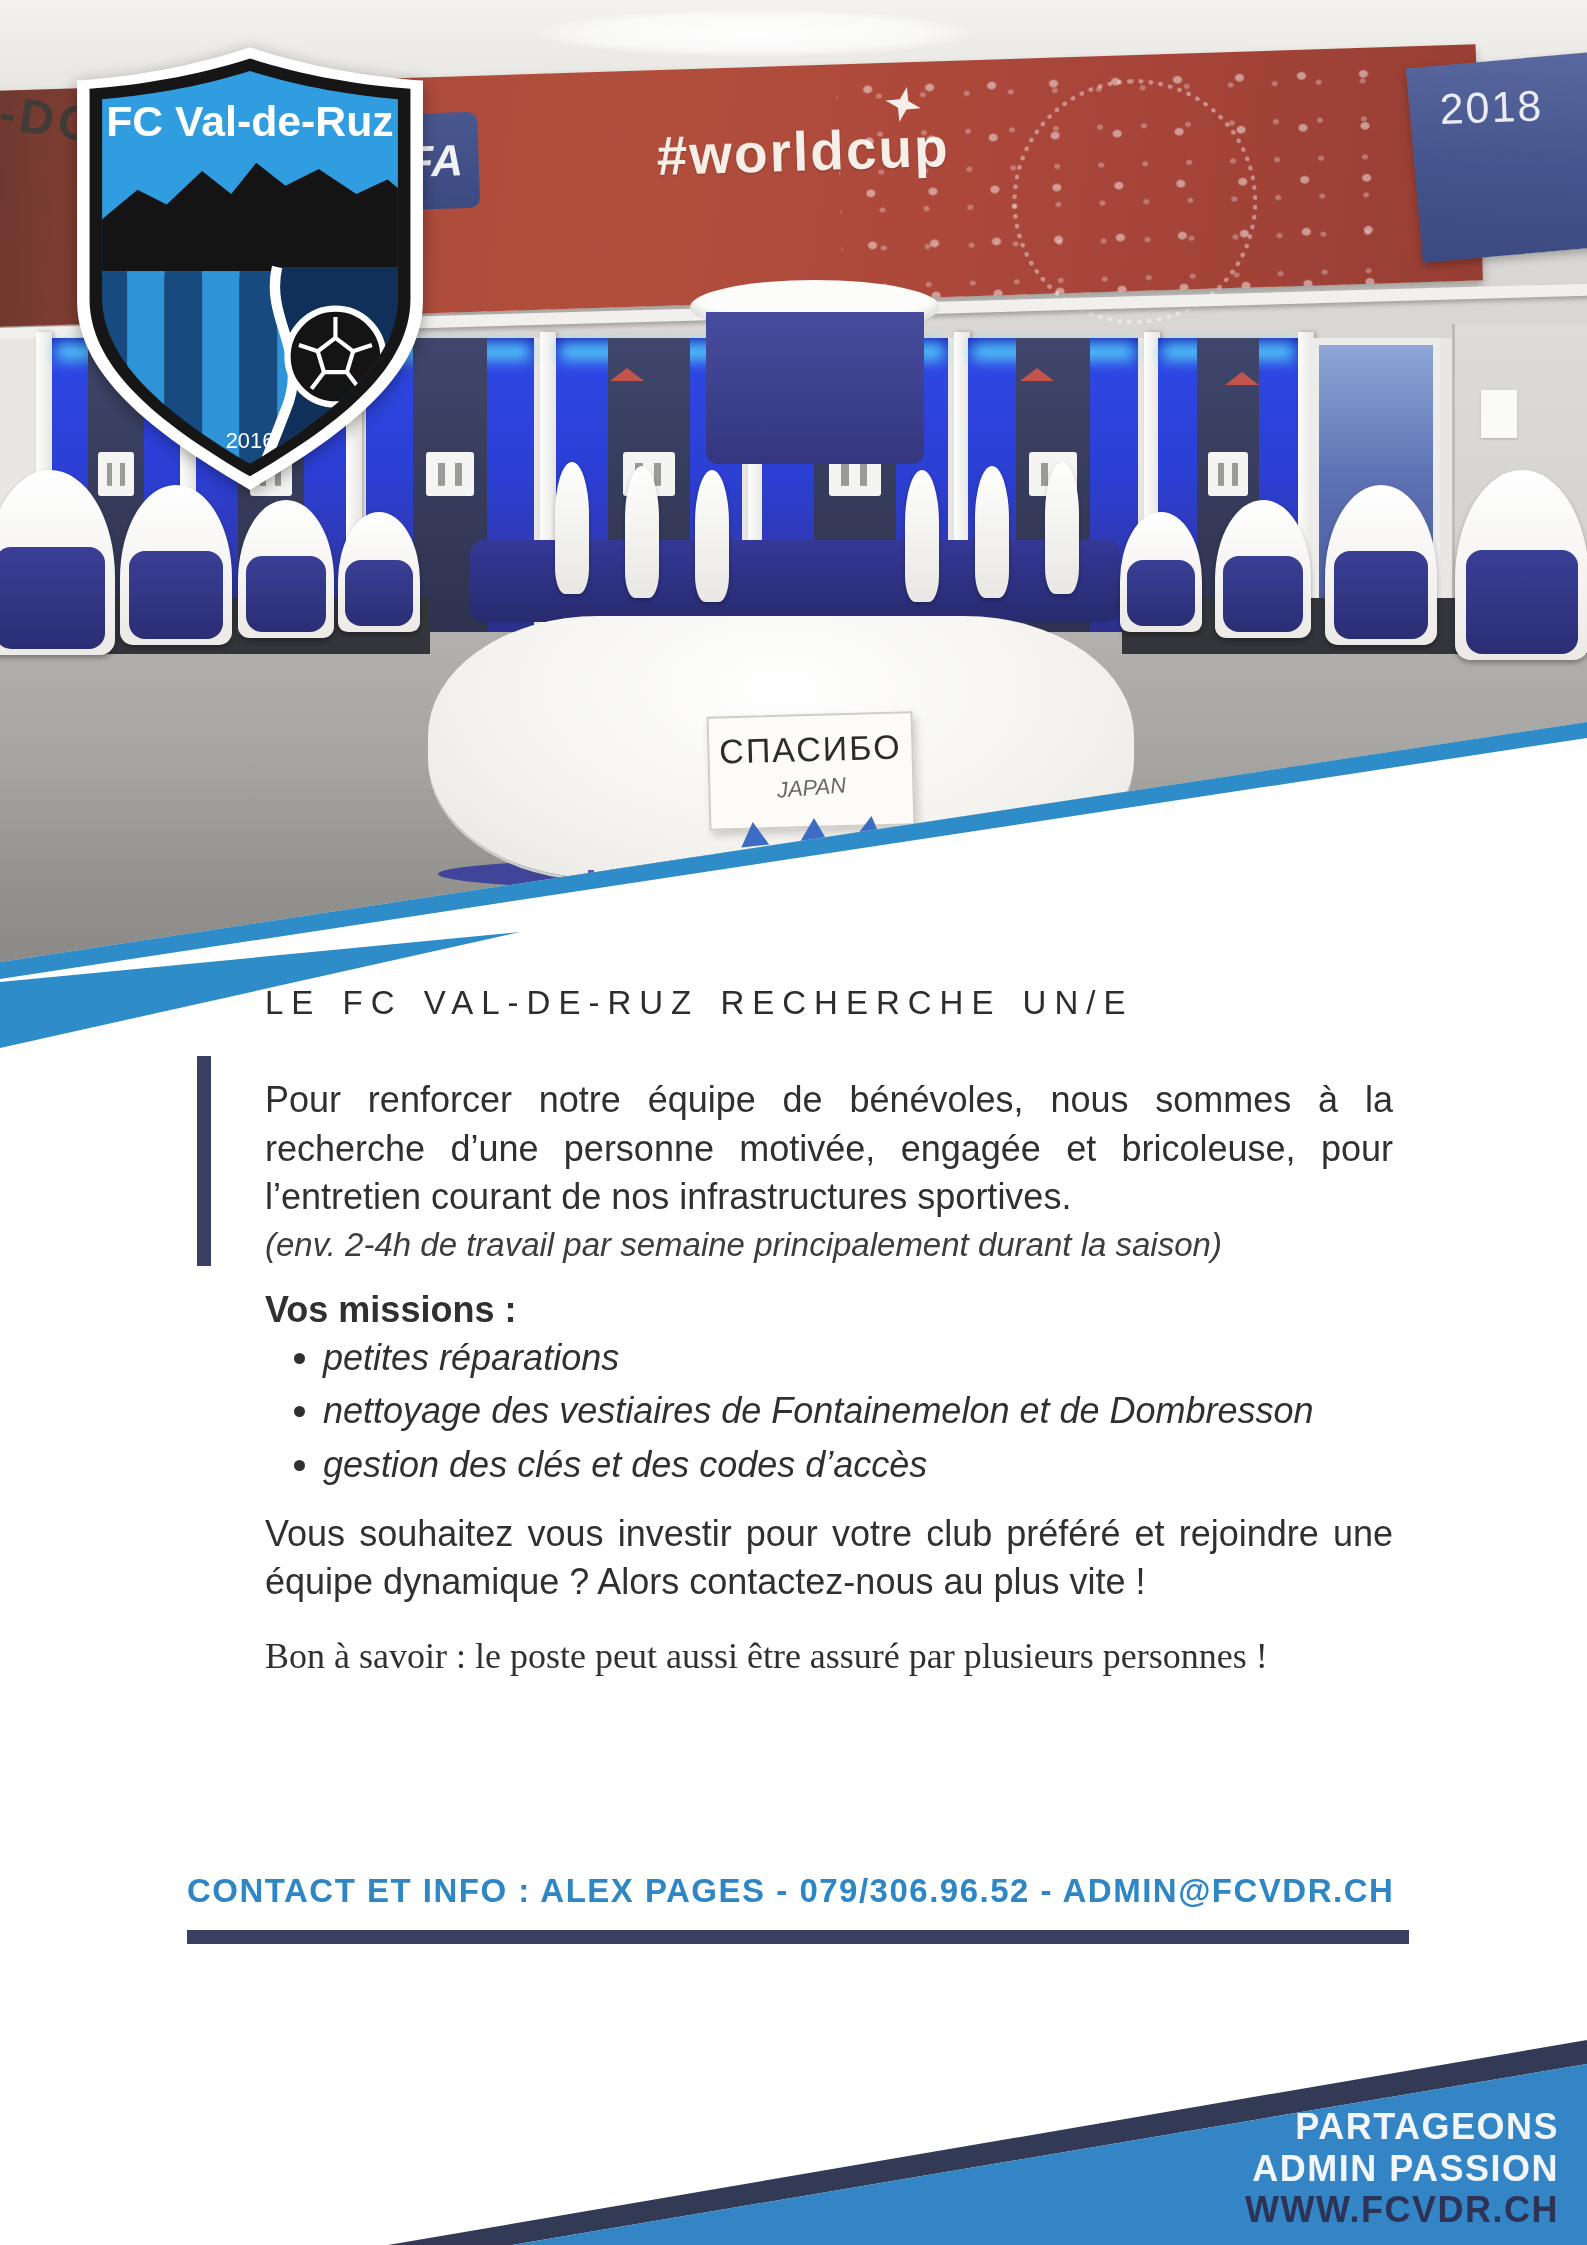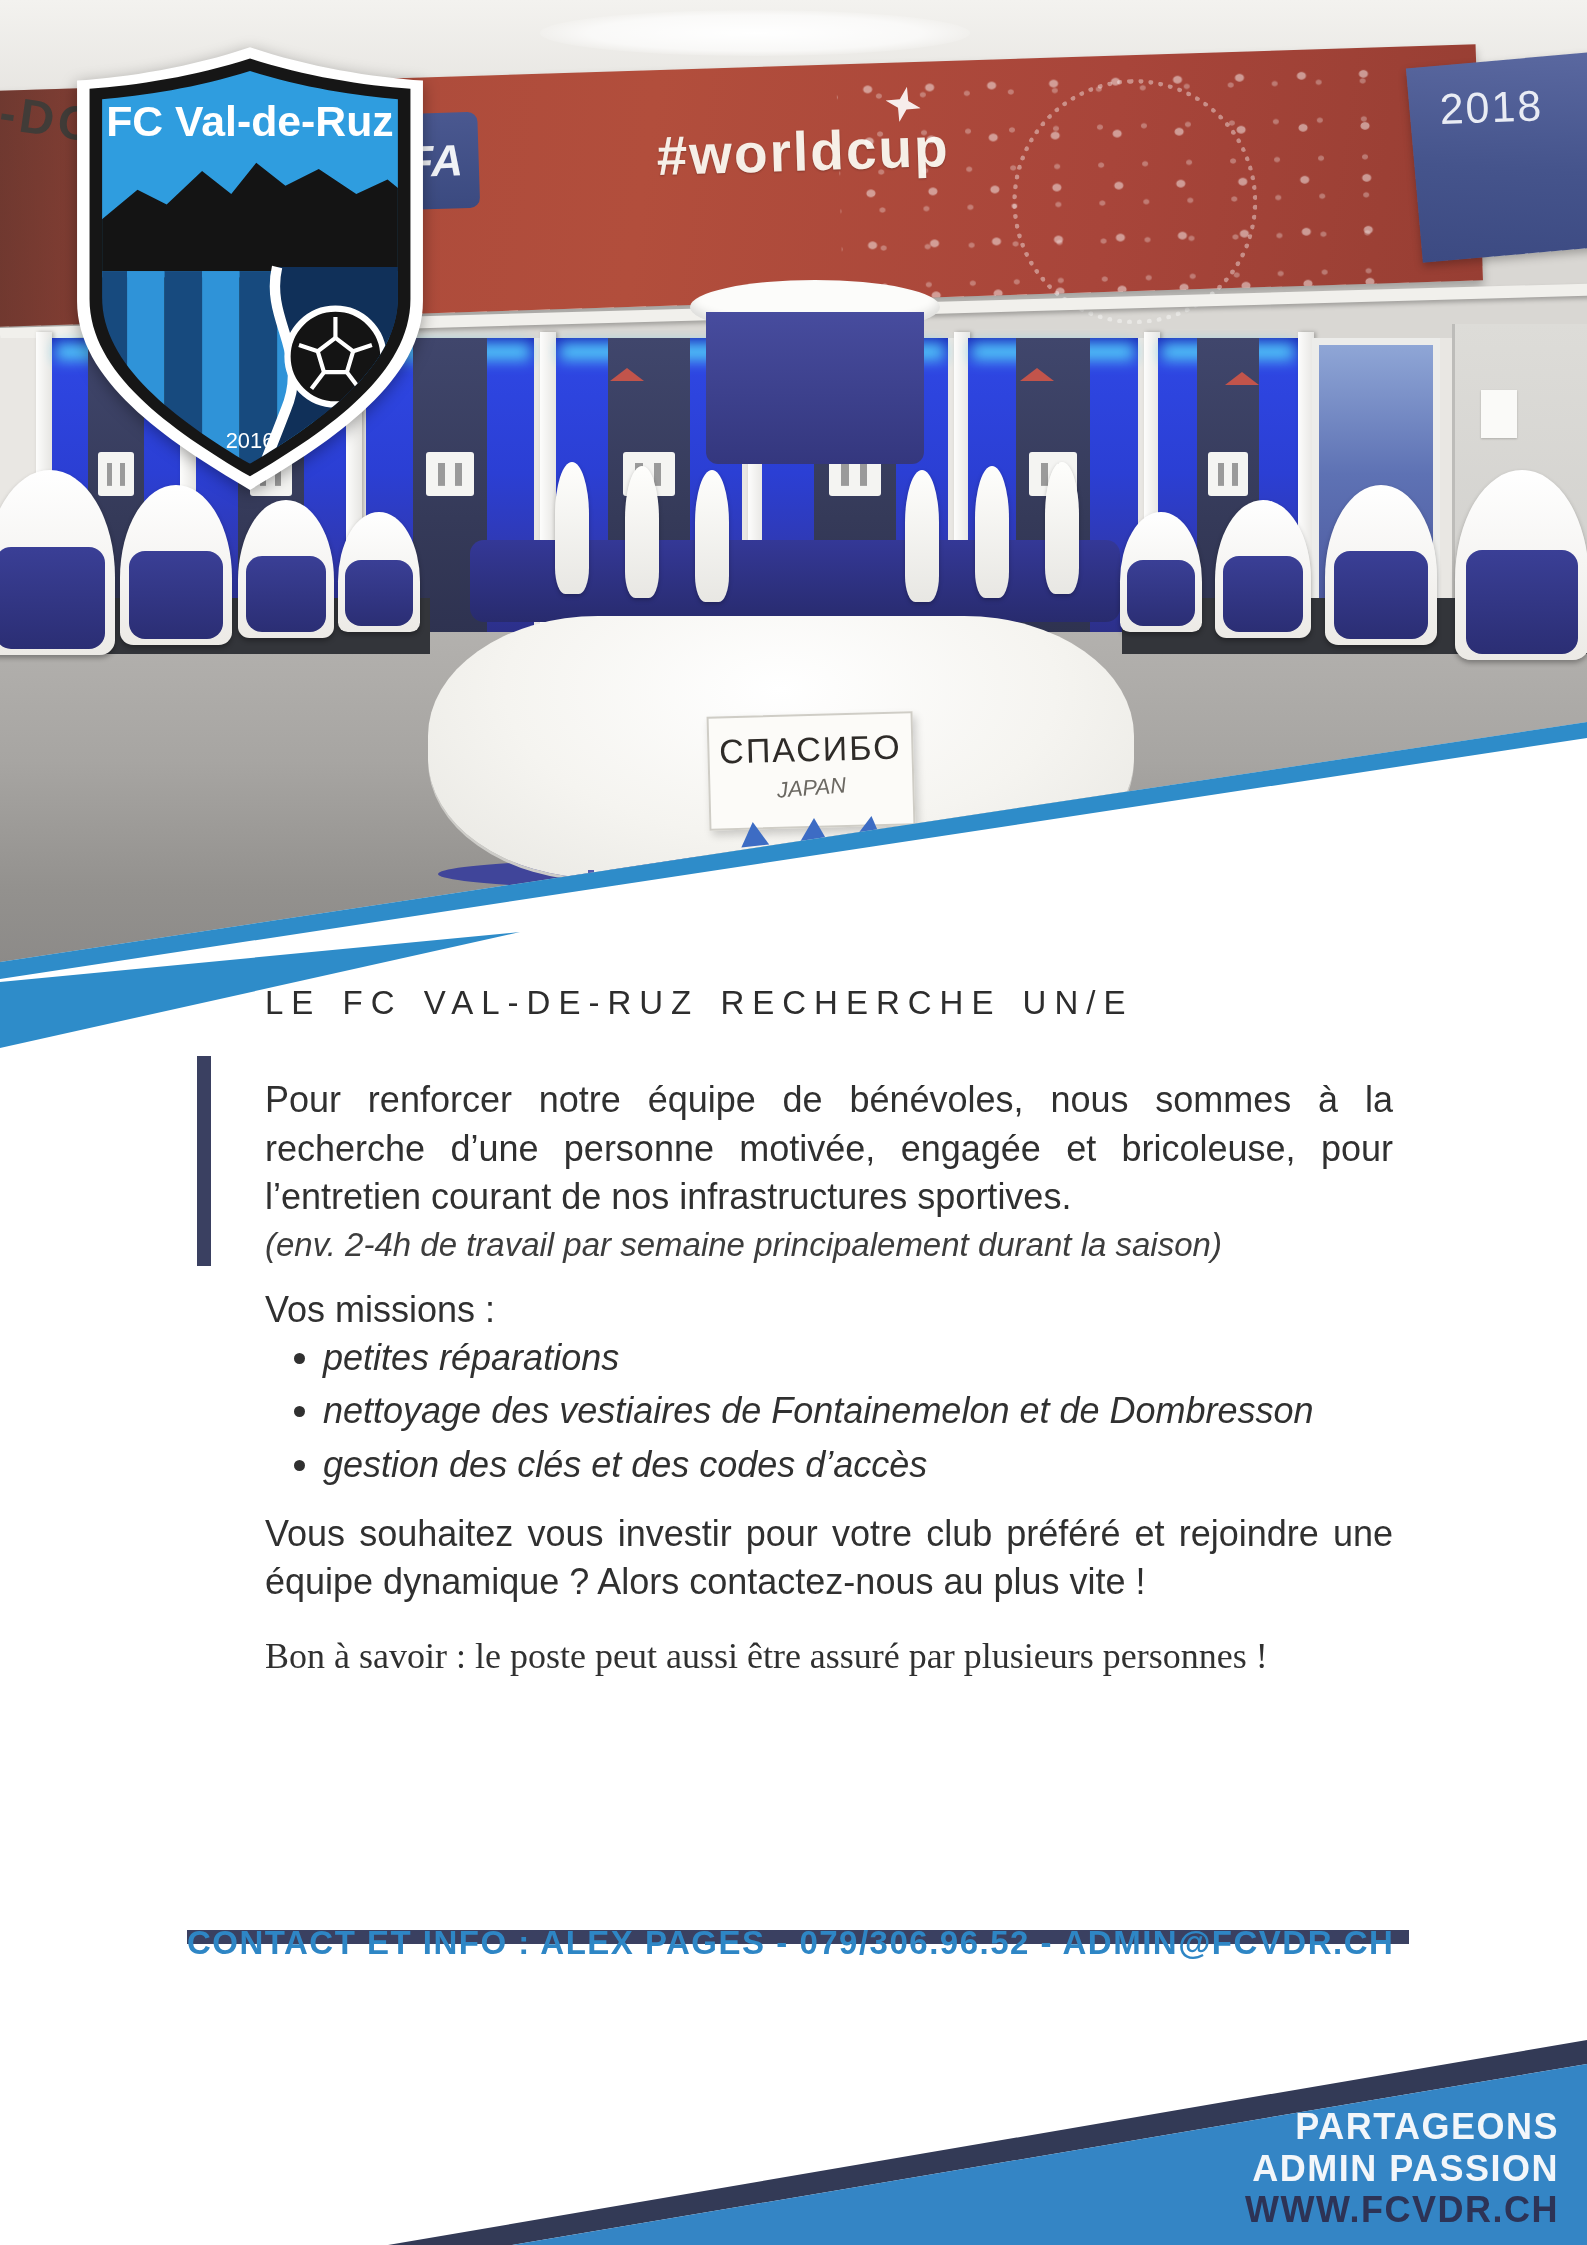--- a/index.html
+++ b/index.html
@@ -107,27 +107,27 @@
   .logo text{font-family:"Liberation Sans",sans-serif;}
 
   
   .content{position:absolute;left:265px;top:984px;width:1128px;z-index:3;color:#303030;}
   .kicker{font-size:33px;letter-spacing:8px;word-spacing:4px;color:#2d2d2d;margin:0 0 26px 0;}
   .title-wrap{position:relative;margin:0 0 54px 0;}
   .title-bar{position:absolute;left:-68px;top:8px;width:14px;height:210px;background:#3a4061;}
   .title-line{font-size:100px;line-height:1.04;font-weight:bold;letter-spacing:12px;color:#2e86c5;}
   .intro{font-size:36px;line-height:1.35;text-align:justify;margin:0;}
   .intro-note{font-size:33px;line-height:1.3;font-style:italic;color:#3d3d3d;margin:2px 0 20px 0;}
-  .vm-head{font-size:36px;margin:22px 0 4px 0;}
+  .vm-head{font-size:36px;margin:22px 0 4px 0;font-weight:bold;}
   ul.missions{margin:0 0 22px 0;padding:0 0 0 58px;font-size:36px;line-height:1.27;font-style:italic;}
   ul.missions li{margin:0 0 8px 0;}
   .cta{font-size:36px;line-height:1.35;text-align:justify;margin:0 0 28px 0;}
   .bon{font-size:36px;line-height:1.2;margin:0;font-family:Liberation Serif, serif;}
   .rule{position:absolute;left:187px;top:1930px;width:1222px;height:14px;background:#3a4061;z-index:3;}
-  .contact{position:absolute;left:187px;top:1924px;font-size:33px;font-weight:bold;letter-spacing:1.5px;
+  .contact{position:absolute;left:187px;top:1872px;font-size:33px;font-weight:bold;letter-spacing:1.5px;
            color:#2e86c5;white-space:nowrap;z-index:3;}
 
   
   .corner-dark{position:absolute;inset:0;z-index:2;background:#333a56;pointer-events:none;
       clip-path:polygon(388px 2245px,1587px 2040px,1587px 2064px,512px 2245px);}
   .corner-blue{position:absolute;inset:0;z-index:2;background:#3485c5;pointer-events:none;
       clip-path:polygon(512px 2245px,1587px 2064px,1587px 2245px);}
   .footer-text{position:absolute;right:28px;bottom:14px;z-index:4;text-align:right;
       font-size:36px;font-weight:bold;letter-spacing:1.5px;line-height:1.16;}
   .ft-light{color:#f2f6fa;}

